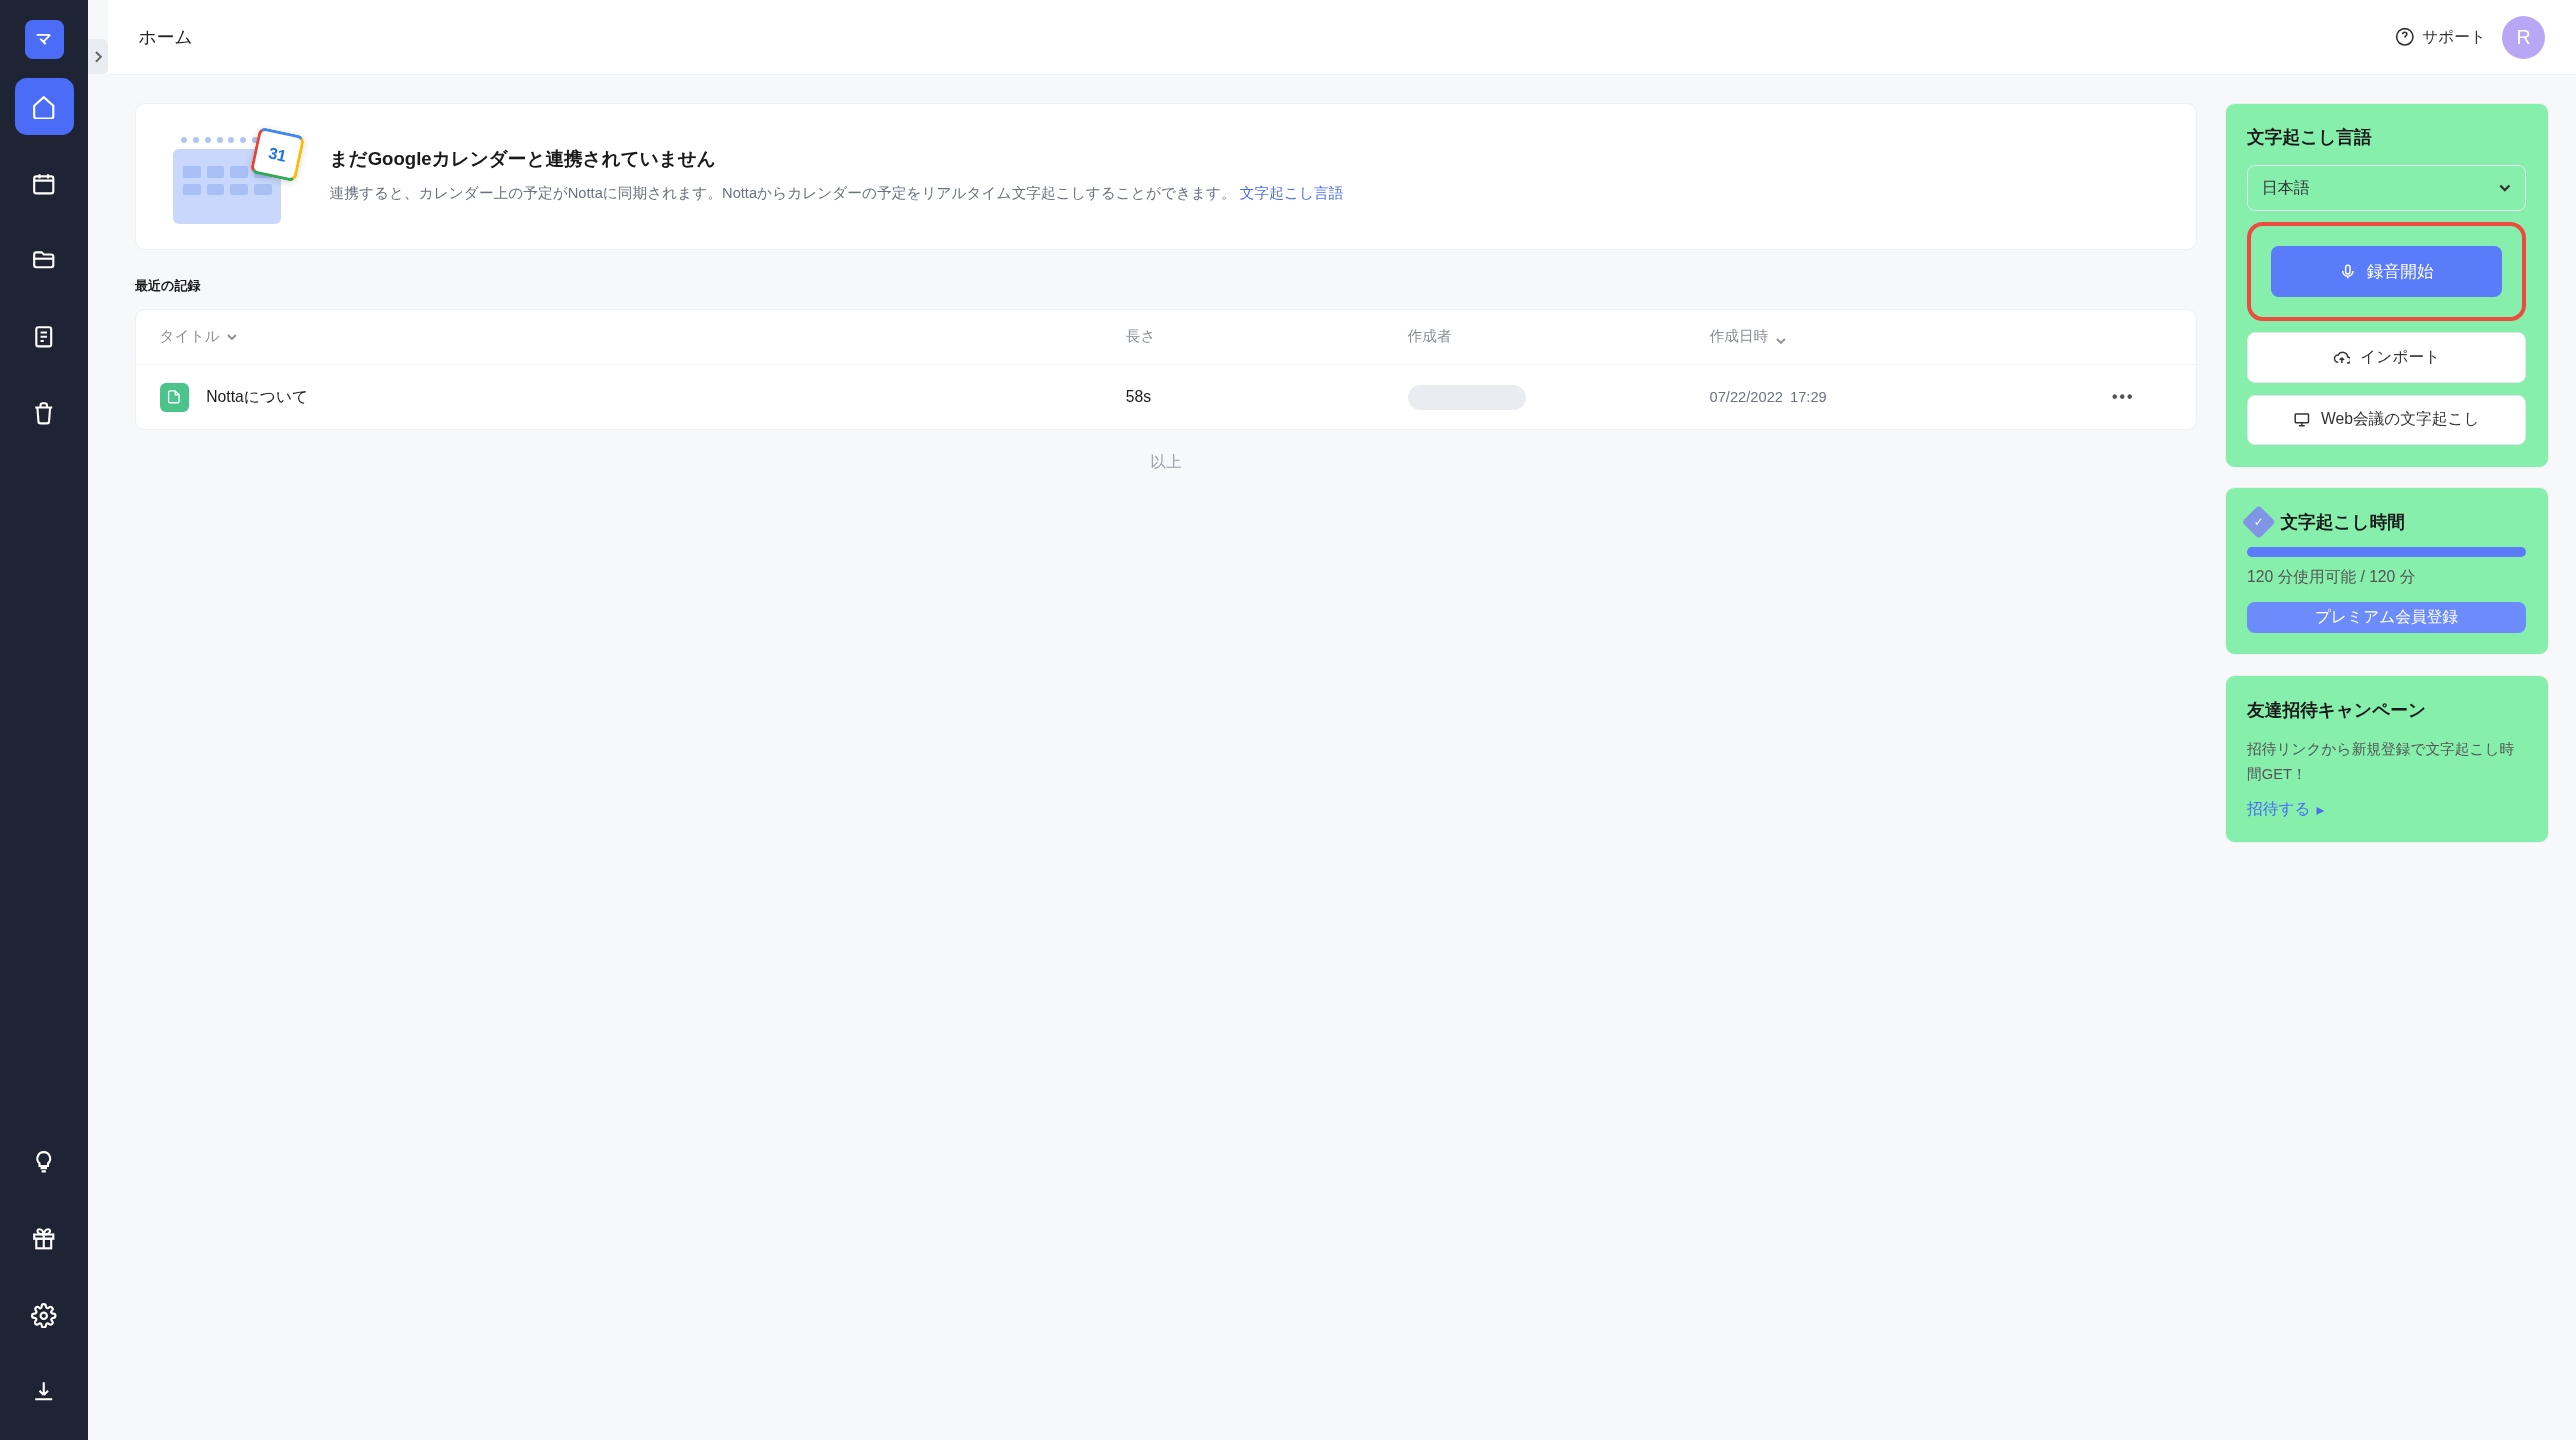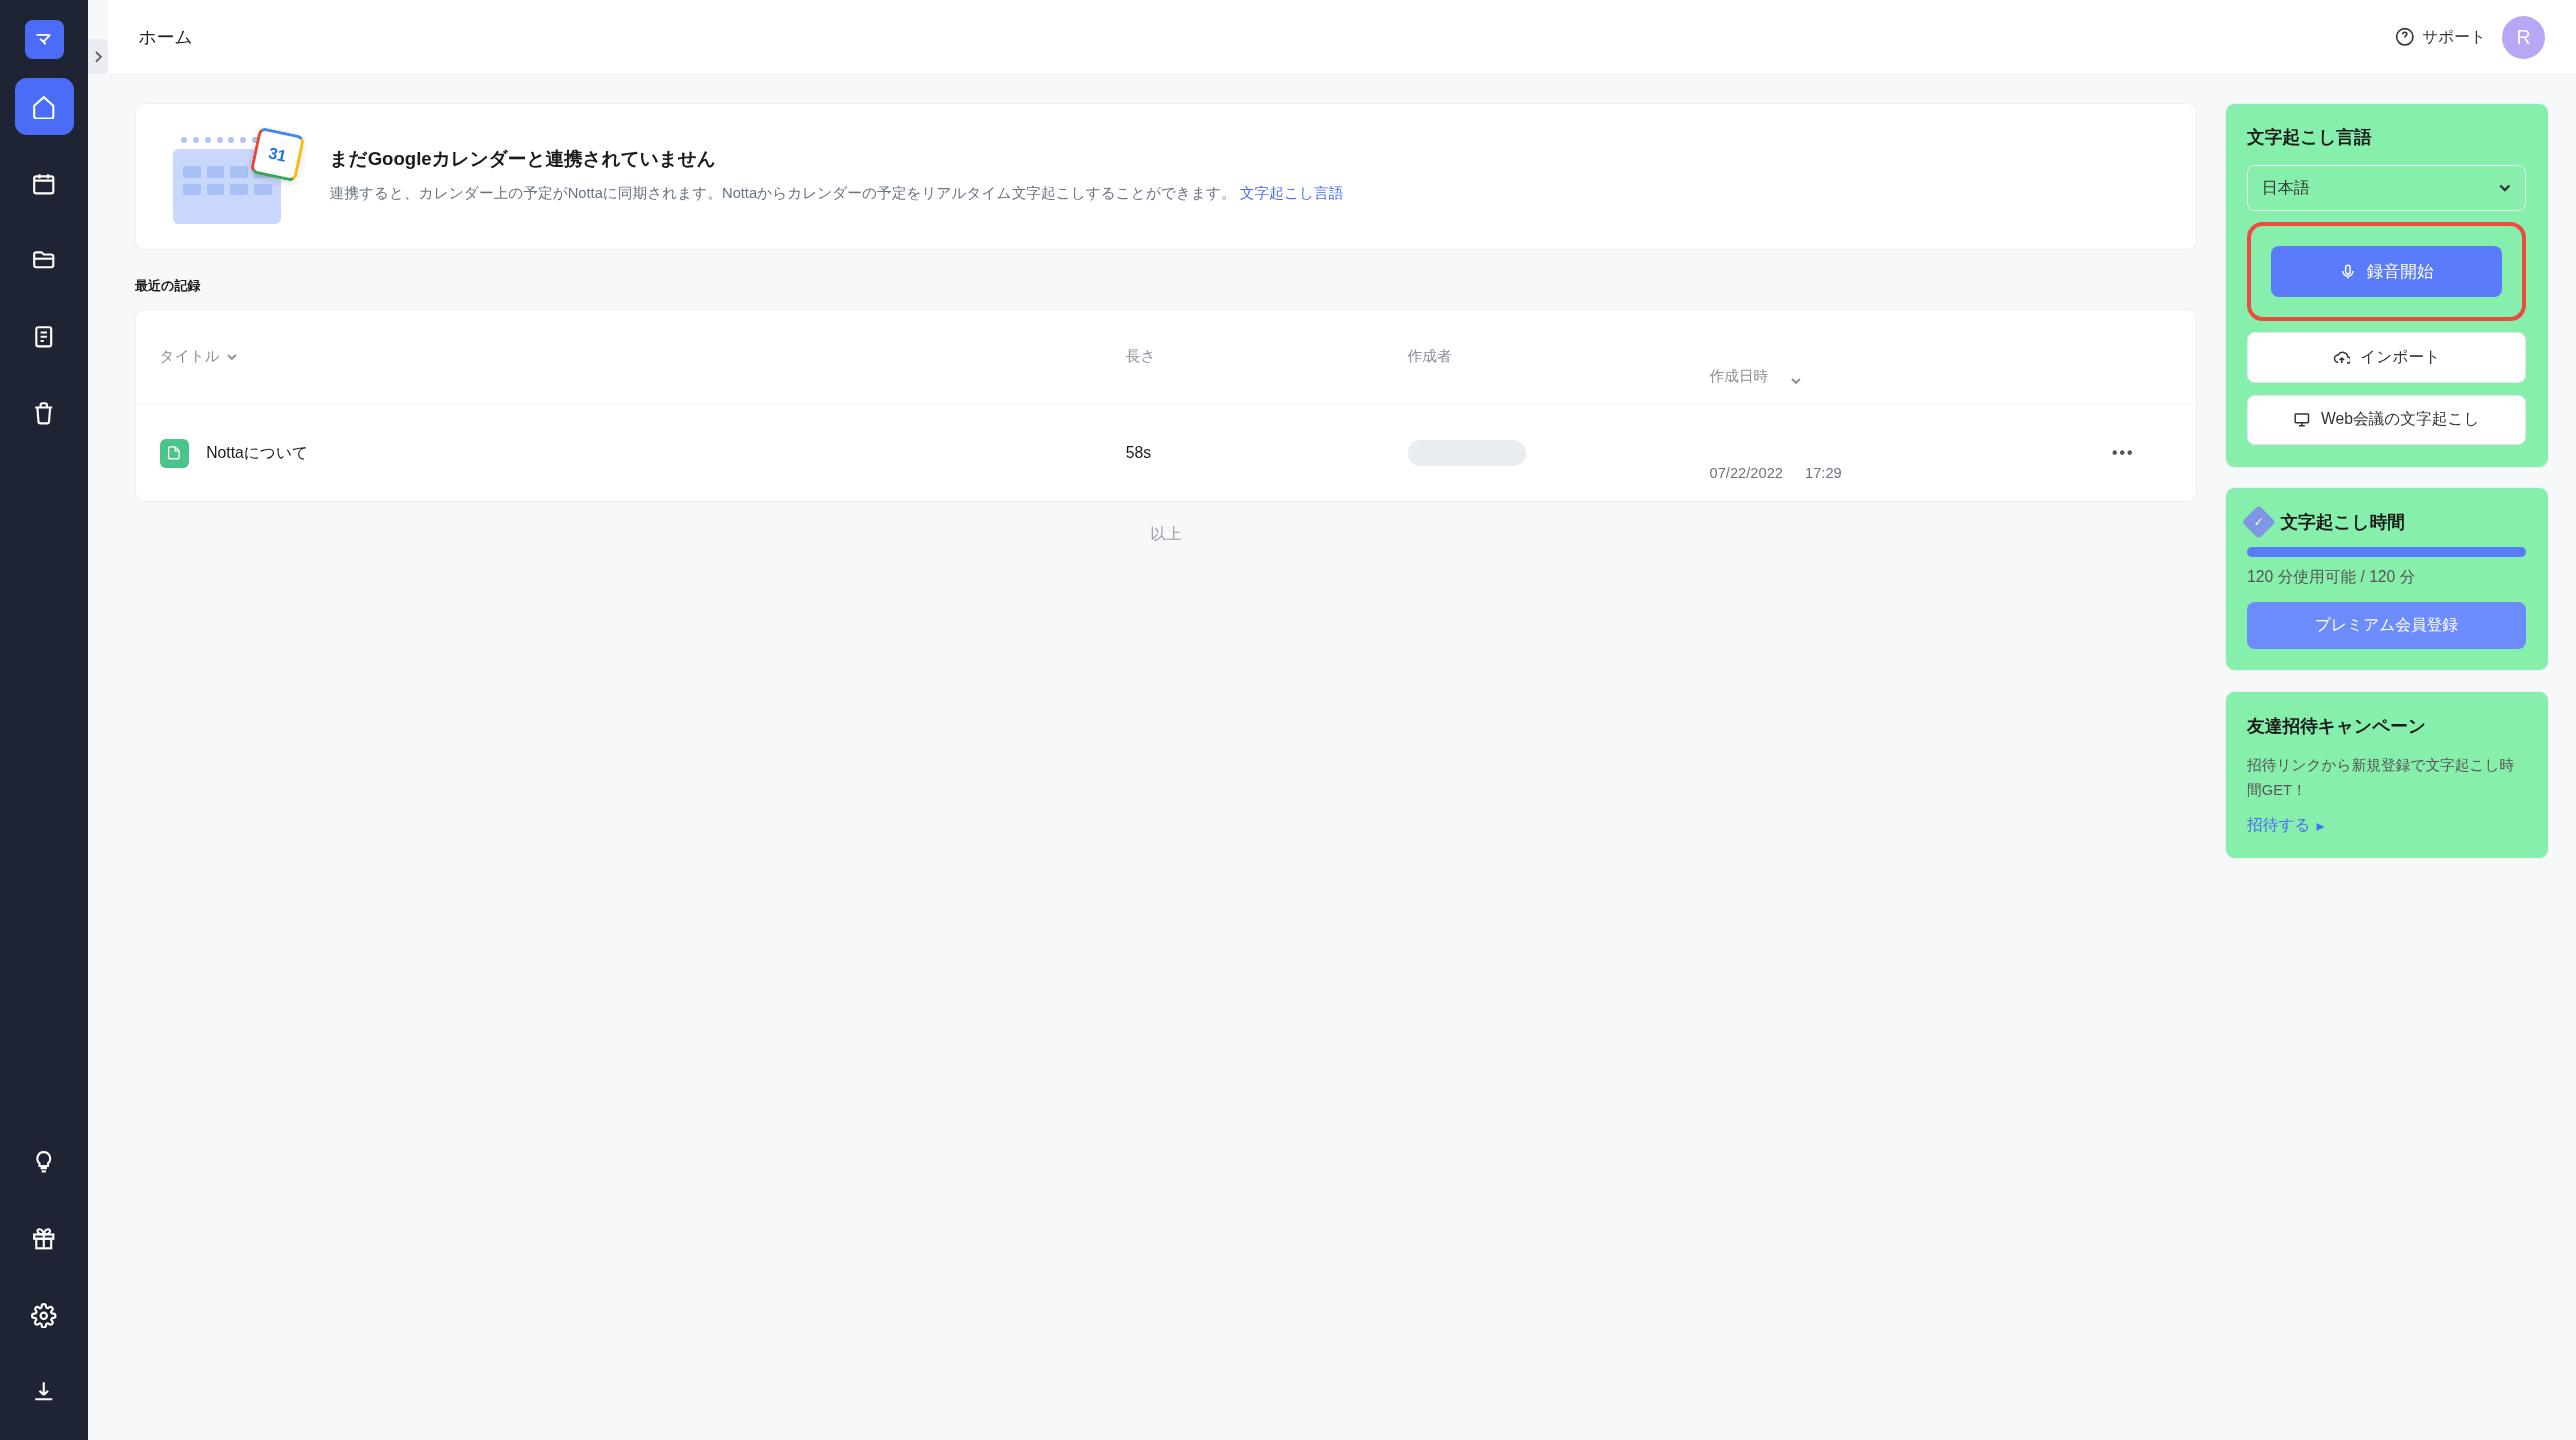--- a/index.html
+++ b/index.html
@@ -42,21 +42,21 @@
 .banner-text { font-size: 14.7px; color: #6b7280; line-height: 1.7; }
 .banner-link { color: #4a6cf7; cursor: pointer; }
 
 
 .section-heading { font-size: 13px; font-weight: 600; margin: 27.5px 0 13.7px; }
 .table-card { background: #fff; border: 1px solid #eef0f4; border-radius: 9.8px; }
 .thead { display: flex; padding: 17.7px 23.5px; color: #8a8f99; font-size: 14.7px; align-items:center; border-bottom:1px solid #f1f3f7;}
 .th-title { width: 48%; display:flex; align-items:center; gap:5.9px;}
 .th-len { width: 14%; }
 .th-author { width: 15%; }
-.th-date { width: 20%; display:flex; align-items:flex-end; gap:22px;margin-top:40px;}
+.th-date { width: 20%; display:flex; align-items:flex-end; gap:7px;}
 .th-act { width: 3%; }
 .trow { display: flex; padding: 17.7px 23.5px; align-items: center; font-size: 15.7px; }
 .trow .th-author { display:flex; }
 .file-ic { width:29px; height:29px; background:#4cc38a; border-radius:5.9px; margin-right:11.8px; display:inline-flex; align-items:center;justify-content:center;color:#fff;}
 .author-pill { width:118px; height:25.5px; background:#e9ecf1; border-radius:12.8px; }
 .date-cell { color:#6b7280; line-height:1.4; font-size:14.7px;}
 .more-dots { letter-spacing:2px; font-weight:bold; color:#555; cursor:pointer;}
 .end-marker { text-align:center; color:#9aa0aa; margin-top:21.6px; font-size:15.7px;}
 
 
@@ -65,21 +65,21 @@
 .select { border:1px solid #e3e6ec; border-radius:7.8px; padding:11.8px 13.7px; display:flex; justify-content:space-between; align-items:center; cursor:pointer; color:#333;}
 .highlight-ring { border:4.9px solid #ed4b3e; border-radius:15.7px; padding:20px; margin-top:7px;}
 .btn-primary { background:#5b7cfa; color:#fff; border:none; border-radius:7.8px; width:100%; padding:13.7px; font-size:16.7px; display:flex; align-items:center; justify-content:center; gap:9.8px; cursor:pointer;}
 .btn-outline { background:#fff; border:1px solid #e3e6ec; border-radius:7.8px; width:100%; padding:13.7px; font-size:15.7px; display:flex; align-items:center; justify-content:center; gap:9.8px; cursor:pointer; color:#333;}
 .actions-stack { display:flex; flex-direction:column; gap:11.8px; margin-top:3.9px;}
 .time-row { display:flex; align-items:center; gap:9.8px; margin-bottom:13.7px;}
 .diamond { width:23.5px;height:23.5px; background:#7f96e6; transform:rotate(45deg); border-radius:3.9px; display:flex;align-items:center;justify-content:center;}
 .diamond span{ transform:rotate(-45deg); color:#fff; font-size:11.8px;}
 .progress { height:9.8px; background:#5b7cfa; border-radius:4.9px; width:100%; margin-bottom:9.8px;}
 .usage-text { color:#555; font-size:15.7px; margin-bottom:13.7px;}
-.btn-premium { background:#6c8cfb; color:#fff; border:none; border-radius:7.8px; width:100%; padding:13px; font-size:15.7px; cursor:pointer;}
+.btn-premium { background:#6c8cfb; color:#fff; border:none; border-radius:7.8px; width:100%; padding:5px; font-size:15.7px; cursor:pointer;}
 .invite-desc { color:#555; font-size:14.7px; line-height:1.7; margin-bottom:11.8px;}
 .invite-link { color:#4a6cf7; font-size:15.7px; cursor:pointer; display:flex; align-items:center; gap:6px;}
 .chev { font-size:11.8px; }
 </style>
 </head>
 <body>
 
 <div class="app">
 
   <div class="sidebar">

